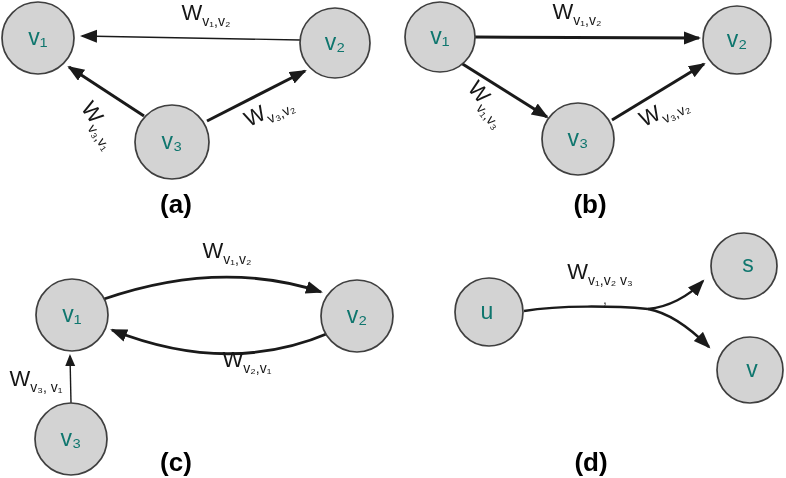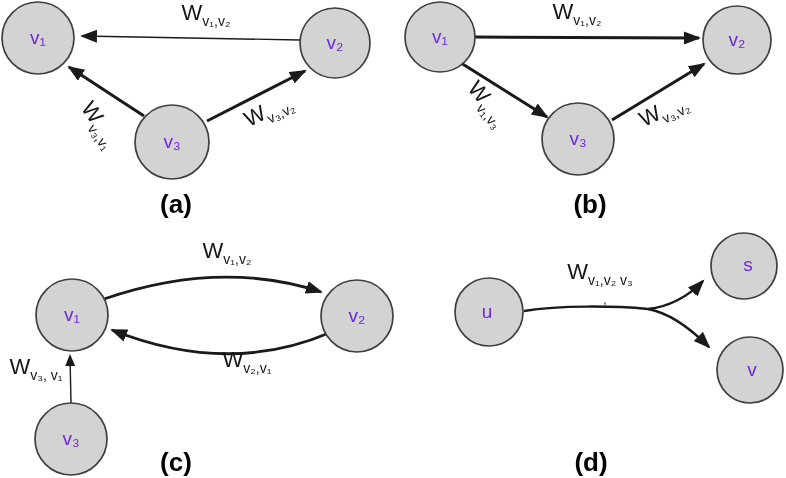--- a/index.html
+++ b/index.html
@@ -12,21 +12,21 @@
   }
   .stage svg { position:absolute; left:0; top:0; }
   .node { fill:#d3d3d3; stroke:#3f3f3f; stroke-width:1.7; }
   .edge { stroke:#1a1a1a; fill:none; }
   .e-thin  { stroke-width:1.4; }
   .e-med   { stroke-width:2.5; }
   .e-thick { stroke-width:3; }
   .e-arc   { stroke-width:2.8; }
   .nlabel {
     position:absolute; transform:translate(-50%,-50%);
-    font-size:19px; color:#6d28d9; white-space:nowrap; line-height:1;
+    font-size:23px; color:#0f766e; white-space:nowrap; line-height:1;
   }
   .elabel {
     position:absolute; transform:translate(-50%,-50%);
     font-size:22px; color:#161616; white-space:nowrap; line-height:1;
   }
   .elabel sub { font-size:14px; vertical-align:-0.45em; line-height:0; }
   .rot { transform-origin:center; }
   .caption {
     position:absolute; transform:translate(-50%,-50%);
     font-size:26px; font-weight:bold; color:#000; white-space:nowrap;
@@ -119,21 +119,21 @@
   <div class="elabel rot" style="left:663px; top:110px; transform:translate(-50%,-50%) rotate(-26deg);">
     <span>W</span><sub>v₃,v₂</sub>
   </div>
 
   <div class="elabel" style="left:227px; top:251px;">
     <span>W</span><sub>v₁,v₂</sub>
   </div>
   <div class="elabel" style="left:247px; top:360px;">
     <span>W</span><sub>v₂,v₁</sub>
   </div>
-  <div class="elabel" style="left:36px; top:367px;">
+  <div class="elabel" style="left:36px; top:379px;">
     <span>W</span><sub>v₃, v₁</sub>
   </div>
 
   <div class="elabel" style="left:600px; top:272px;">
     <span>W</span><sub>v₁,v₂ v₃</sub>
   </div>
   <div class="stray" style="left:605px; top:299px;">,</div>
 
   <div class="caption" style="left:176px; top:204px;">(a)</div>
   <div class="caption" style="left:590px; top:204px;">(b)</div>

